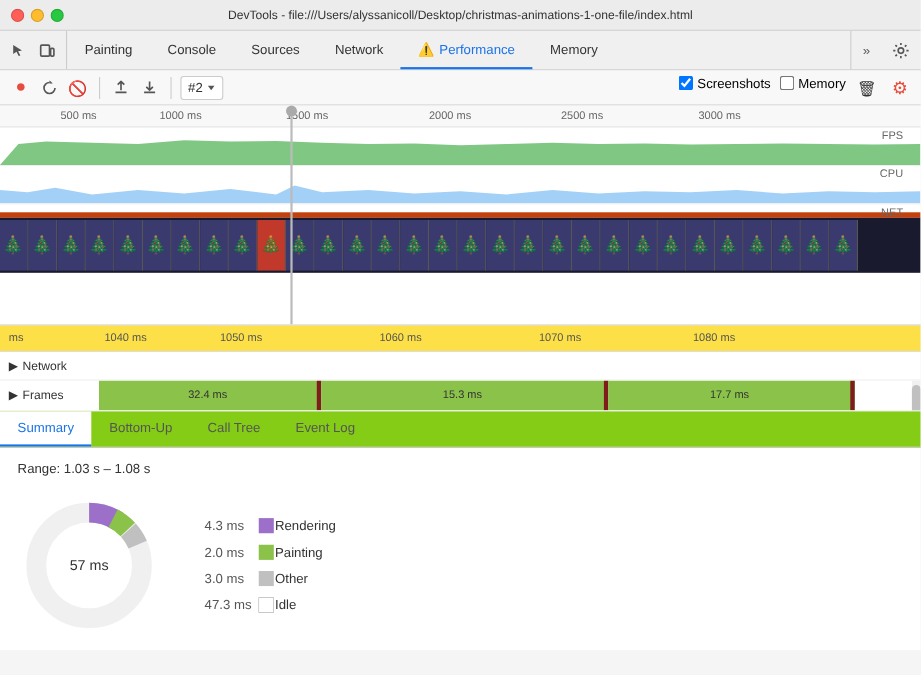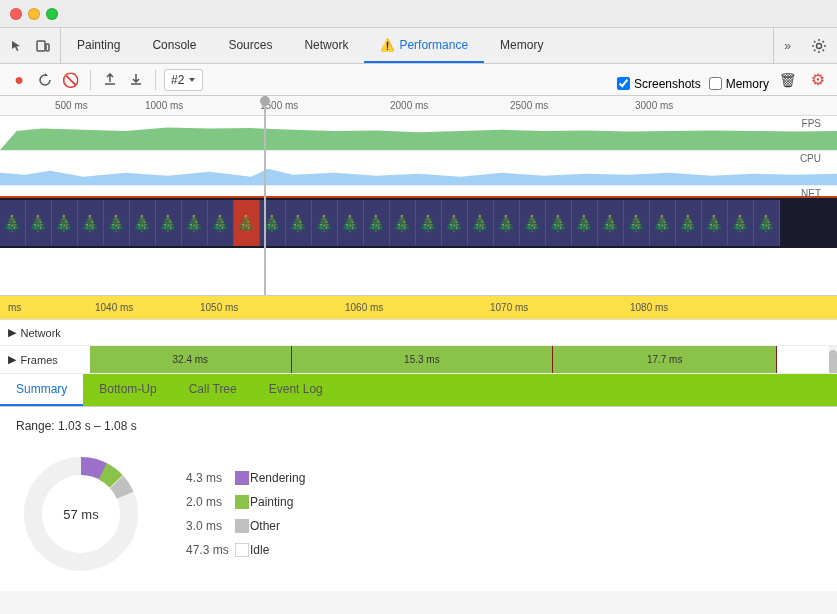--- a/index.html
+++ b/index.html
@@ -120,21 +120,21 @@
       border: 1px solid #ccc;
       border-radius: 3px;
       height: 22px;
       display: flex;
       align-items: center;
       gap: 4px;
     }
     .toolbar-right {
       margin-left: auto;
       display: flex;
-      align-items: flex-end;
+      align-items: flex-start;
       gap: 8px;
     }
     .checkbox-label {
       display: flex;
       align-items: center;
       gap: 4px;
       font-size: 12px;
       cursor: pointer;
     }
 
@@ -155,21 +155,21 @@
       position: relative;
       overflow: hidden;
     }
     .ruler-tick {
       position: absolute;
       font-size: 10px;
       color: #666;
     }
     .fps-track { height: 35px; background: #fff; position: relative; border-bottom: 1px solid #eee; }
     .cpu-track { height: 35px; background: #fff; position: relative; border-bottom: 1px solid #eee; }
-    .net-track { height: 12px; background: #fff; position: relative; border-bottom: 2px solid #c2410c; }
+    .net-track { height: 12px; background: #fff; position: relative; border-bottom: 5px solid #c2410c; }
     .screenshots-track { height: 50px; background: #1a1a2e; position: relative; overflow: hidden; }
     .track-label {
       position: absolute;
       right: 16px;
       top: 2px;
       font-size: 10px;
       color: #666;
       z-index: 2;
     }
 
@@ -272,21 +272,21 @@
       display: flex;
       height: 100%;
     }
     .frame-block {
       height: 100%;
       display: flex;
       align-items: center;
       justify-content: center;
       font-size: 10px;
       color: #333;
-      border-right: 1px solid #7f1d1d;
+      border-right: 4px solid #7f1d1d;
     }
     .frame-block.green { background: #8bc34a; }
 
     
     .analysis-panel {
       background: #fff;
       flex: 1;
     }
     .analysis-tabs {
       display: flex;
@@ -366,20 +366,21 @@
   </style>
 </head>
 <body>
 
 <div class="titlebar">
   <div class="titlebar-buttons">
     <div class="tb-btn tb-close"></div>
     <div class="tb-btn tb-min"></div>
     <div class="tb-btn tb-max"></div>
   </div>
+  <span class="titlebar-text">DevTools - file:///Users/alyssanicoll/Desktop/christmas-animations-1-one-file/index.html</span>
 </div>
 
 <div class="devtools-nav">
   <div class="nav-left-icons">
     <div class="nav-icon">
       <svg width="14" height="14" viewBox="0 0 14 14">
           <path d="M2 2 L2 10 L5 8 L7 12 L8.5 11.5 L6.5 7.5 L10 7 Z" fill="#555"></path>
         </svg>
     </div>
     <div class="nav-icon">

